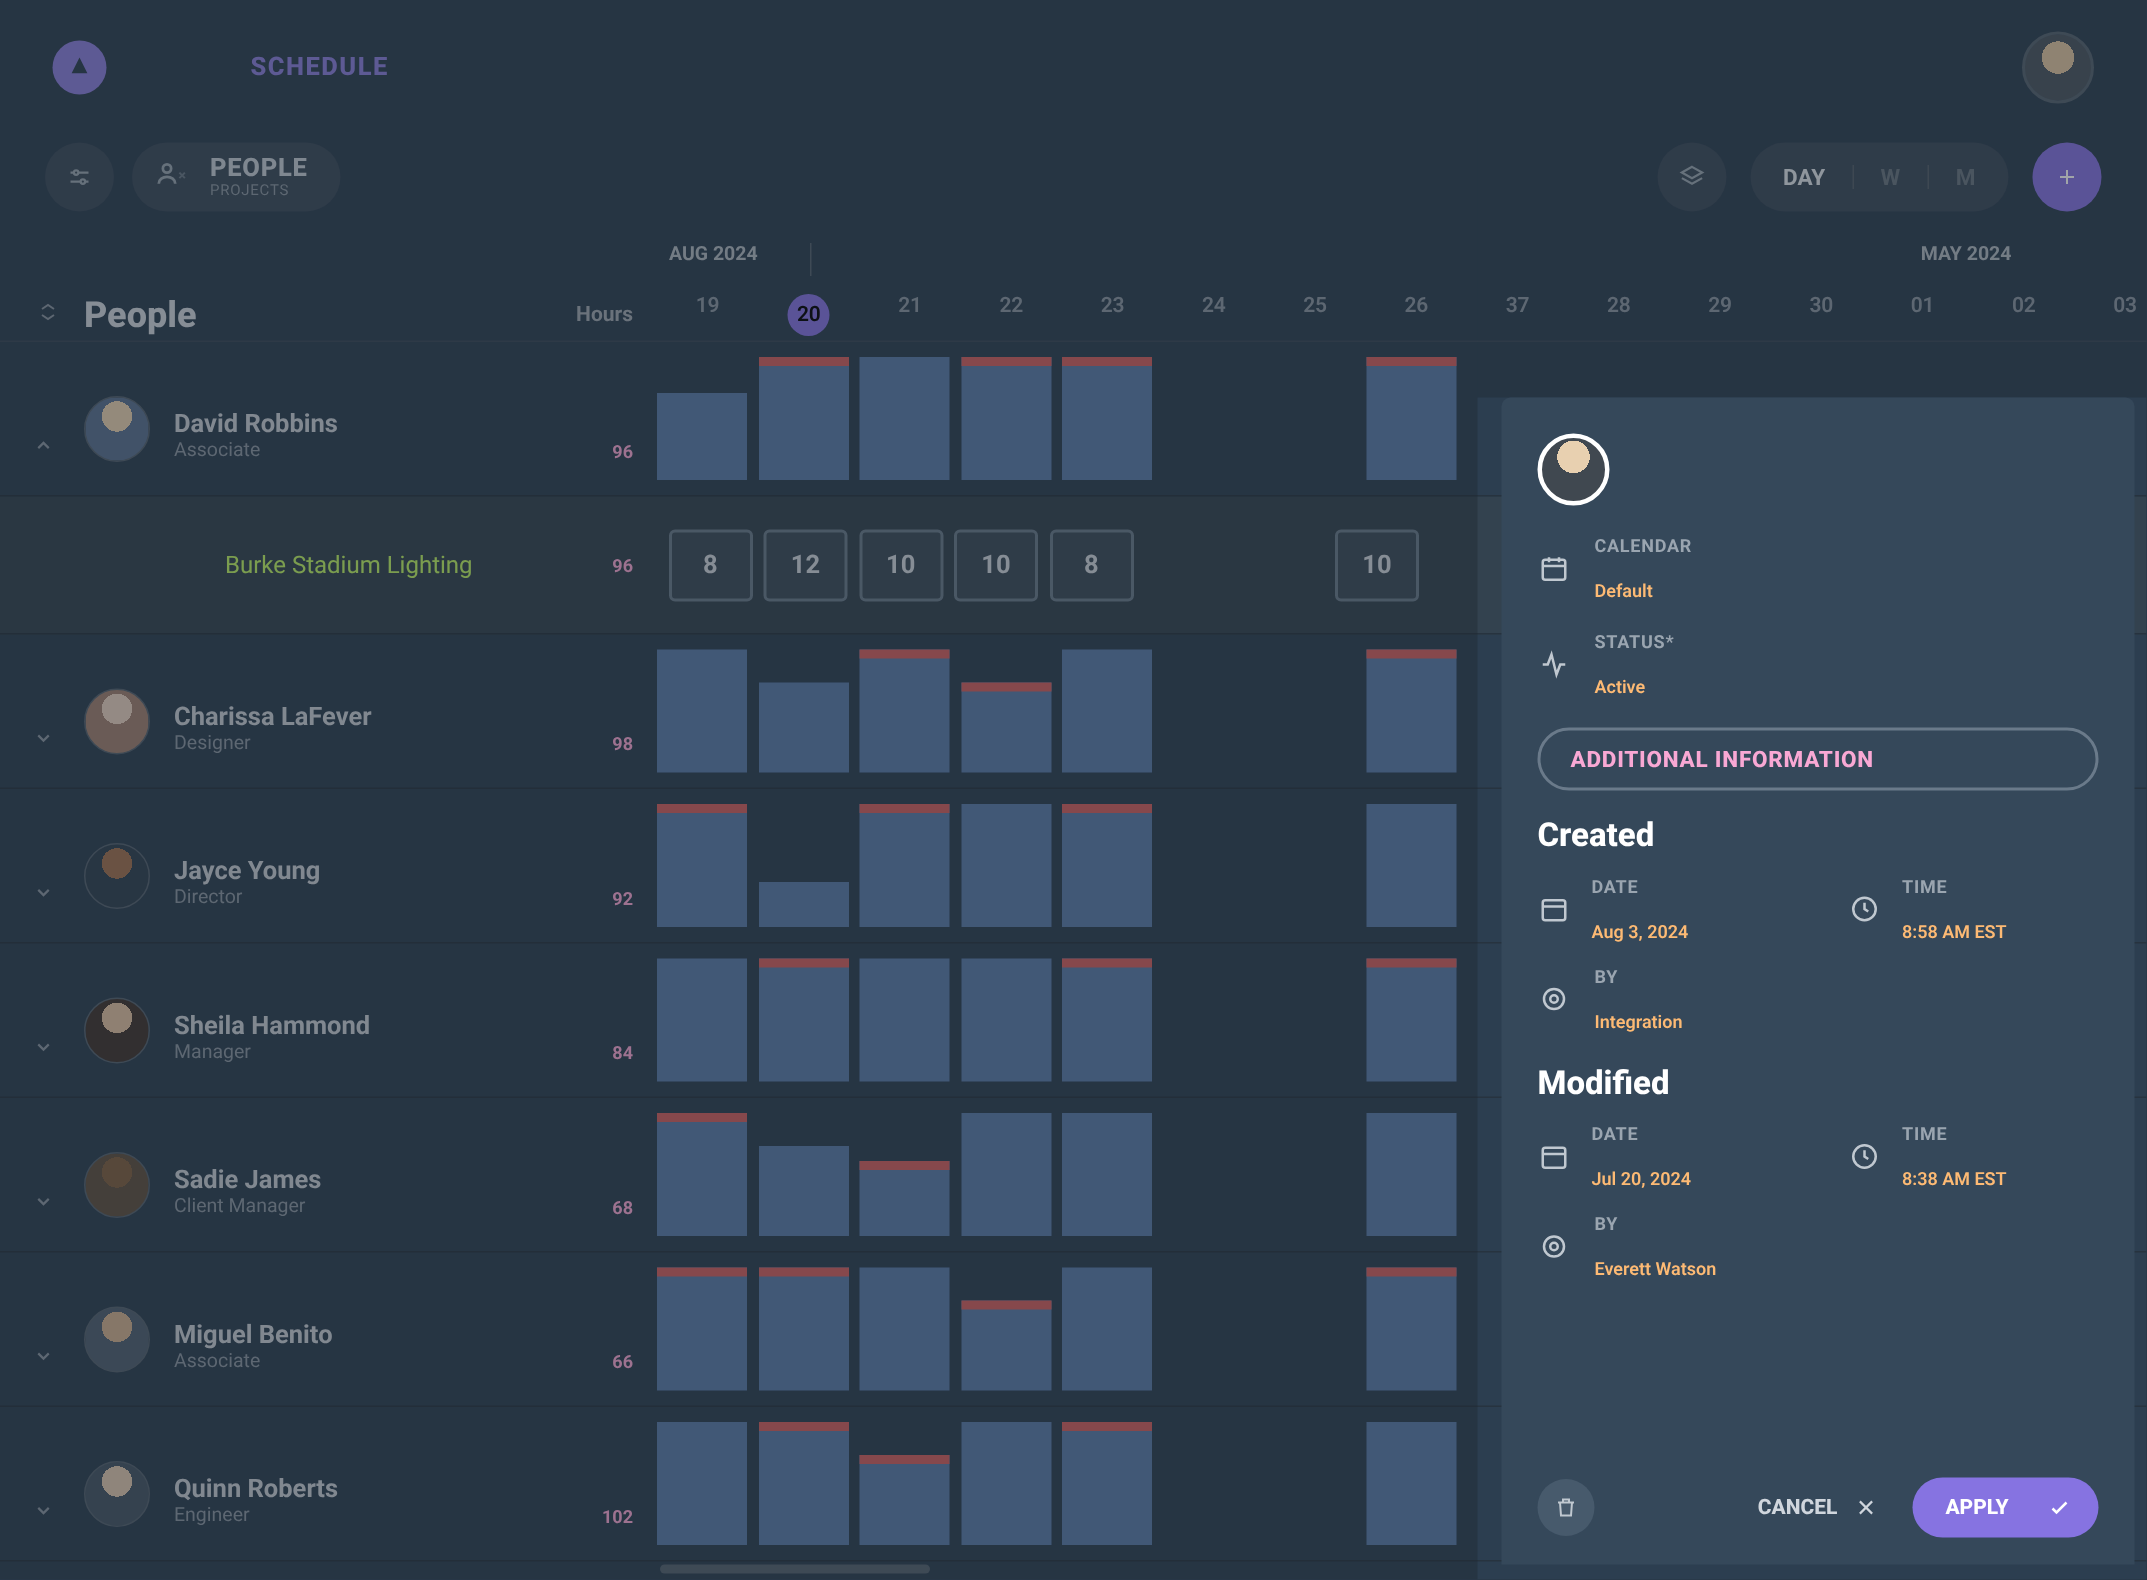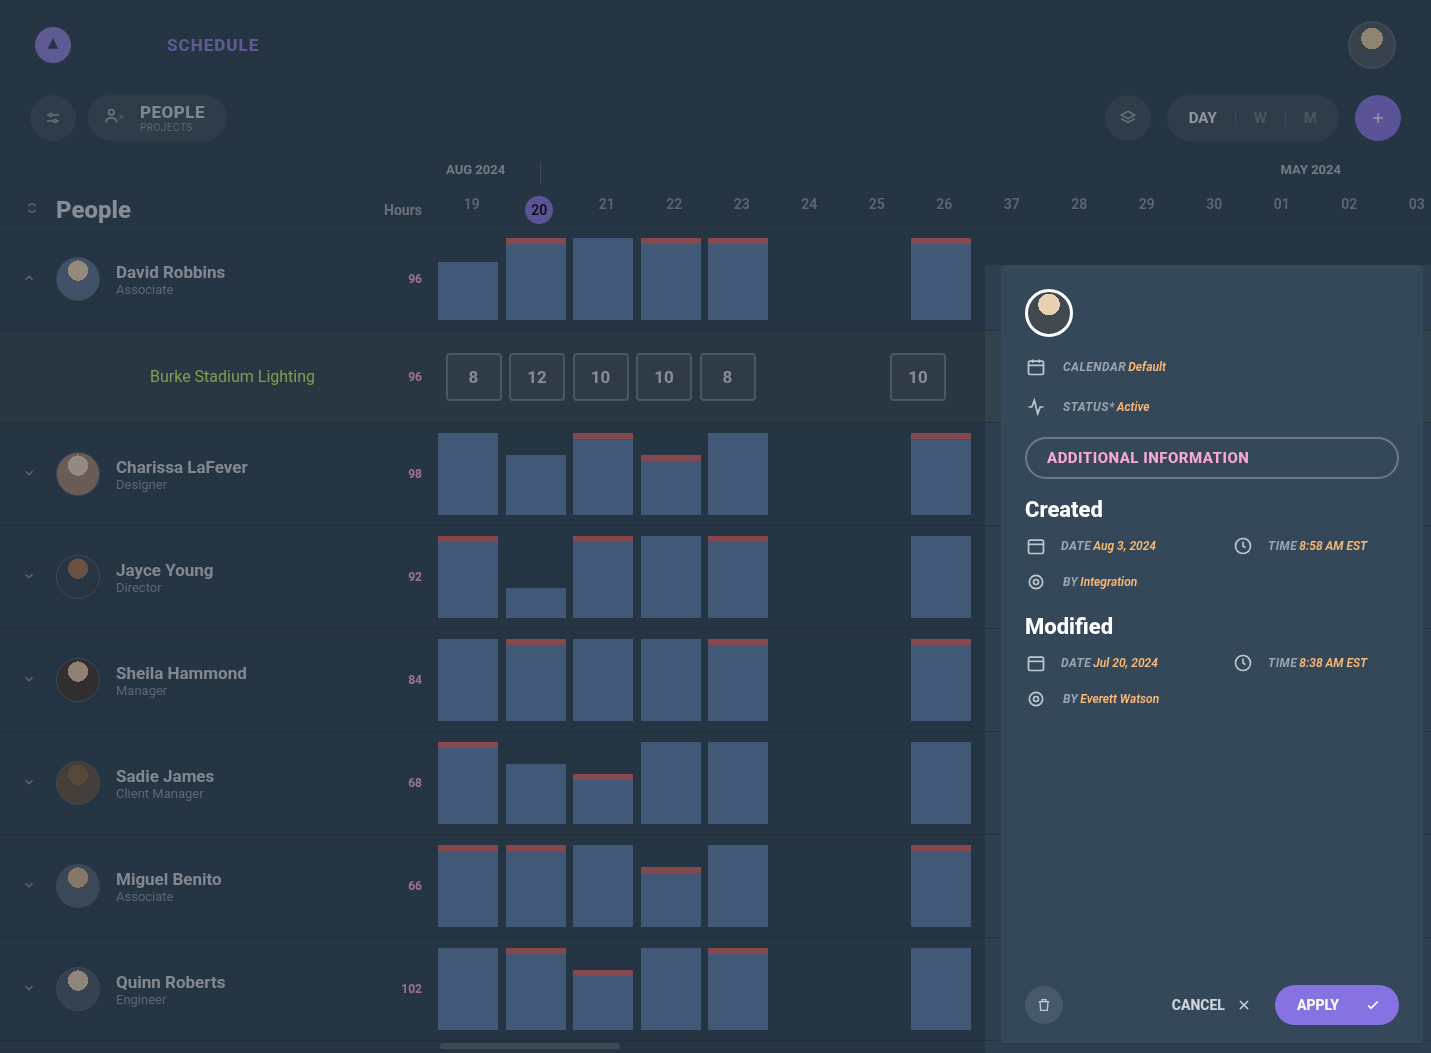--- a/index.html
+++ b/index.html
@@ -101,21 +101,21 @@
   }
   .collapse-icon { color: #8a95a0; margin-right: 16px; }
 
   
   .rows { }
   .person-row {
     display: flex; border-bottom: 1px solid #27333f;
     position: relative;
   }
   .person-side {
-    width: 438px; flex-shrink: 0; display: flex; align-items: center;
+    width: 438px; flex-shrink: 0; display: flex; align-items: flex-end;
     padding: 22px 16px 22px 22px; min-height: 102px;
   }
   .chev { width: 22px; color: #8a95a0; margin-right: 12px; }
   .avatar {
     width: 44px; height: 44px; border-radius: 50%;
     background: linear-gradient(#b0b5ba, #8a9098);
     margin-right: 16px; flex-shrink: 0;
     border: 1px solid #55626f;
   }
   .av1 { background: radial-gradient(circle at 50% 30%, #e8d0b0 28%, #5a7090 28%); }
@@ -181,21 +181,21 @@
     height: 778px;
   }
   .panel-body { flex: 1; display: flex; flex-direction: column; }
   .panel-avatar {
     width: 48px; height: 48px; border-radius: 50%;
     background: radial-gradient(circle at 50% 30%, #e8d0b0 30%, #404850 30%);
     border: 3px solid #fff; margin-bottom: 20px;
   }
   .field-row { display: flex; align-items: center; gap: 16px; margin-bottom: 20px; }
   .field-icon { width: 22px; color: #c0c8d0; display: flex; justify-content: center; }
-  .field-text { display: flex; flex-direction: row; gap: 2px; font-style: italic; }
+  .field-text { display: flex; flex-direction: column; gap: 16px; }
   .field-label { font-size: 12px; font-weight: 700; letter-spacing: 0.5px; color: #9aa5b0; }
   .field-value { font-size: 12px; font-weight: 600; color: #fdba74; }
   .addl-btn {
     border: 2px solid #6a7a8a; border-radius: 24px; padding: 10px;
     text-align: left; font-size: 15px; font-weight: 800; letter-spacing: 0.5px;
     color: #f9a8d4; margin-bottom: 18px; padding-left: 20px;
   }
   .section-h { font-size: 22px; font-weight: 800; color: #fff; margin-bottom: 14px; }
   .two-col { display: flex; gap: 40px; margin-bottom: 16px; }
   .two-col .col { display: flex; gap: 14px; align-items: center; flex: 1; }

